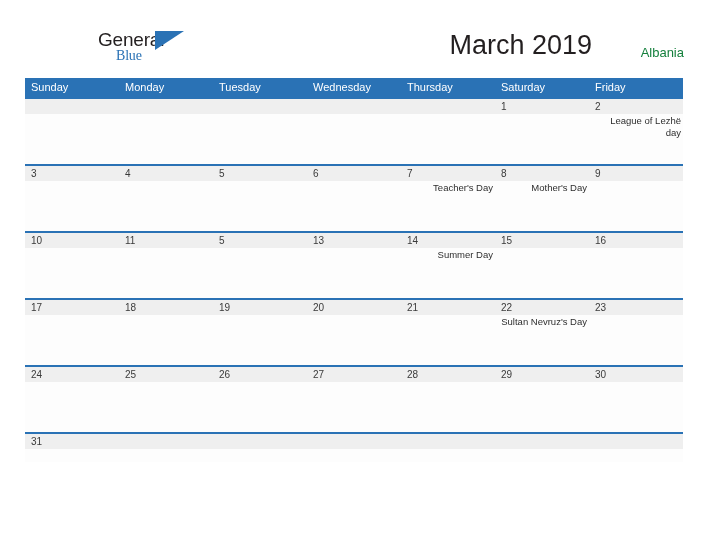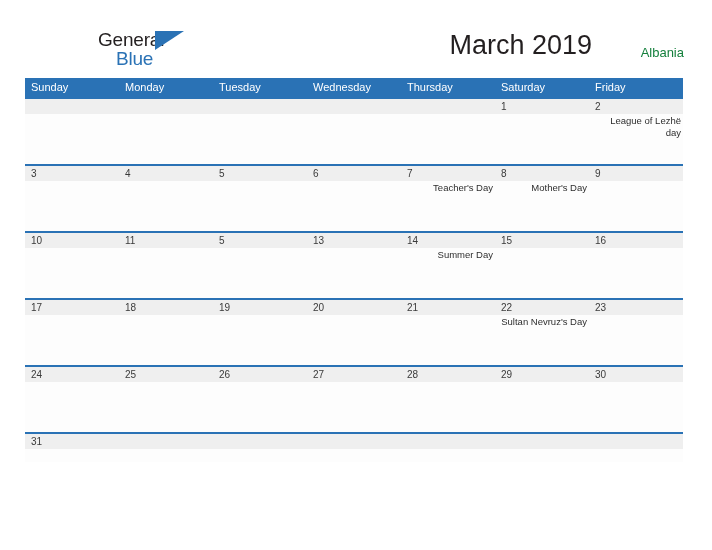--- a/index.html
+++ b/index.html
@@ -43,24 +43,24 @@
     top: 0;
     font-size: 19px;
     letter-spacing: -0.2px;
     color: #231f20;
     font-family: "Liberation Sans", sans-serif;
   }
   .logo-blue {
     position: absolute;
     left: 18px;
     top: 19px;
-    font-size: 19px;
+    font-size: 14px;
     letter-spacing: -0.2px;
     color: #2a72b5;
-    font-family: Liberation Sans, sans-serif;
+    font-family: Liberation Serif, serif;
     text-align: right;
   }
   .logo-flag {
     position: absolute;
     left: 57px;
     top: 2px;
     width: 0;
     height: 0;
     border-left: 29px solid #2a72b5;
     border-bottom: 19px solid transparent;

